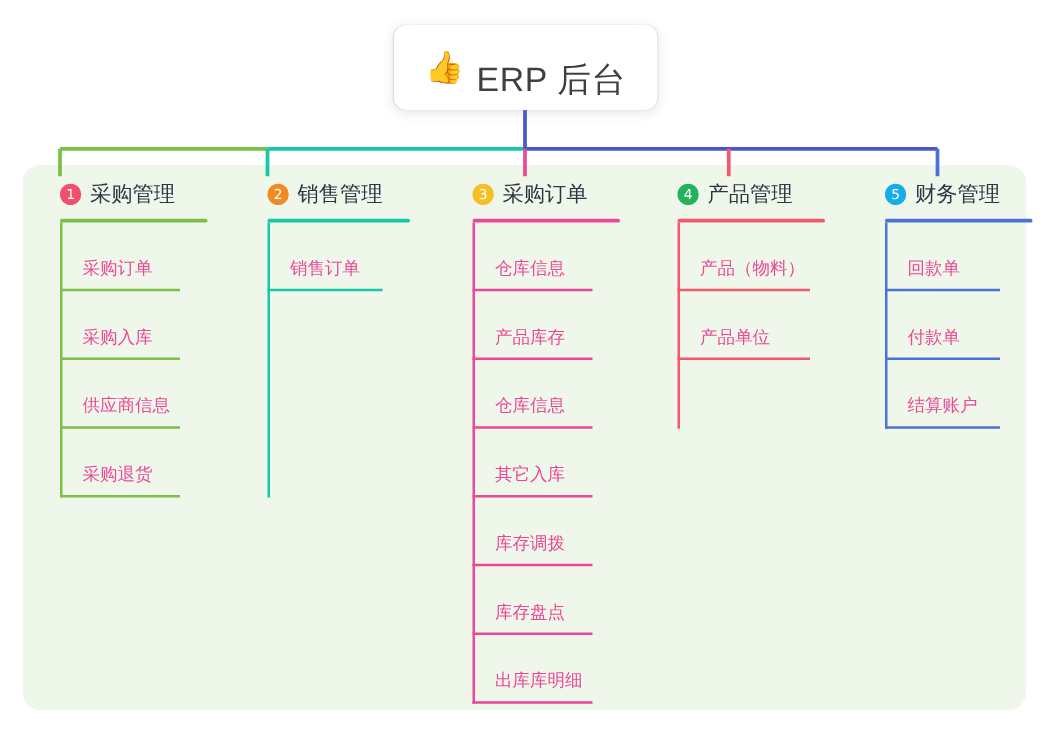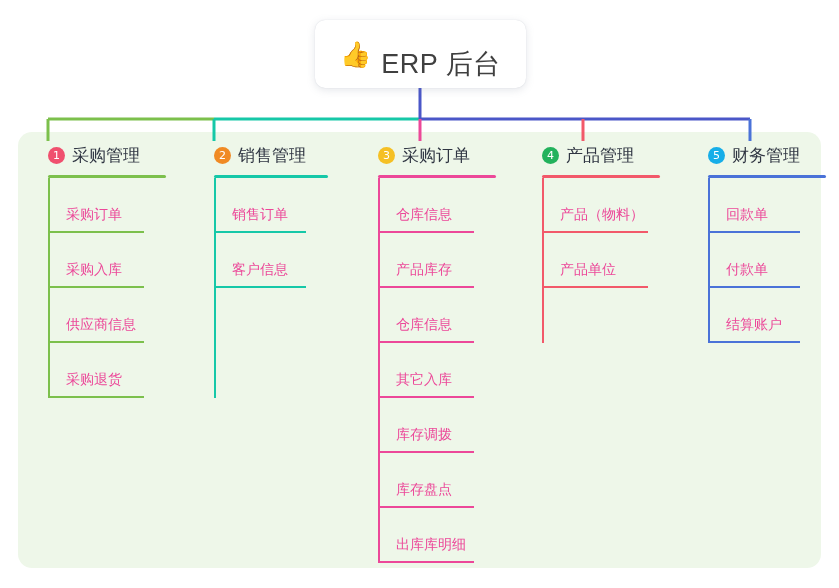--- a/index.html
+++ b/index.html
@@ -195,24 +195,20 @@
           <span class="badge" style="background: rgb(240, 138, 36);">2</span>
           <span class="col-title">销售管理</span>
         </div>
         <div class="col-rule" style="background: rgb(22, 200, 168); width: 114px; margin-left: 18px;"></div>
         <div class="leaves">
           <div class="spine" style="background: rgb(22, 200, 168); height: 220px;"></div>
           <div class="leaf">
             <span class="leaf-label">销售订单</span>
             <div class="leaf-rule" style="background: rgb(22, 200, 168); width: 92px;"></div>
           </div>
-          <div class="leaf">
-            <span class="leaf-label">客户信息</span>
-            <div class="leaf-rule" style="background: rgb(22, 200, 168); width: 92px;"></div>
-          </div>
         </div>
       </div>
       <div class="column" style="left: 360px;">
         <div class="col-header">
           <span class="badge" style="background: rgb(245, 192, 36);">3</span>
           <span class="col-title">采购订单</span>
         </div>
         <div class="col-rule" style="background: rgb(236, 72, 153); width: 118px; margin-left: 18px;"></div>
         <div class="leaves">
           <div class="spine" style="background: rgb(236, 72, 153); height: 385px;"></div>

